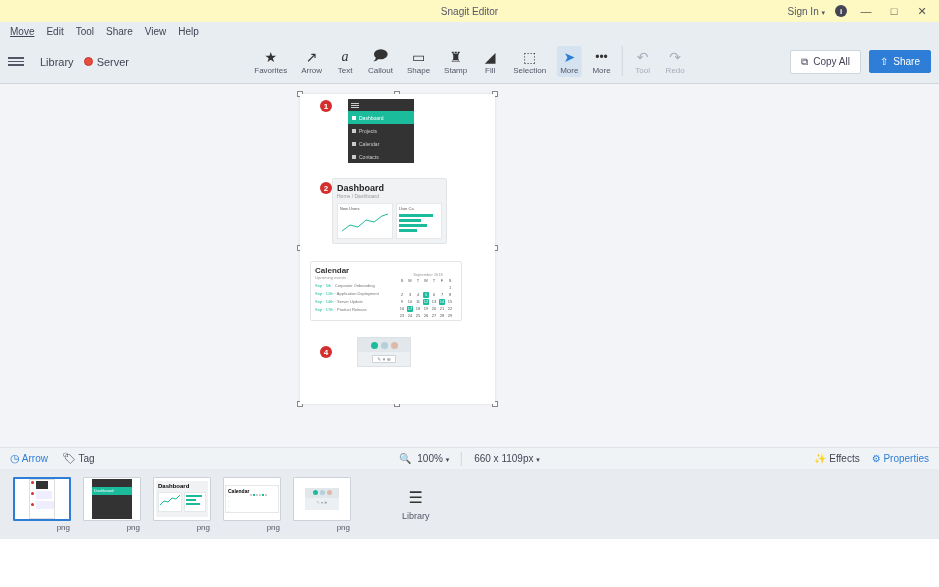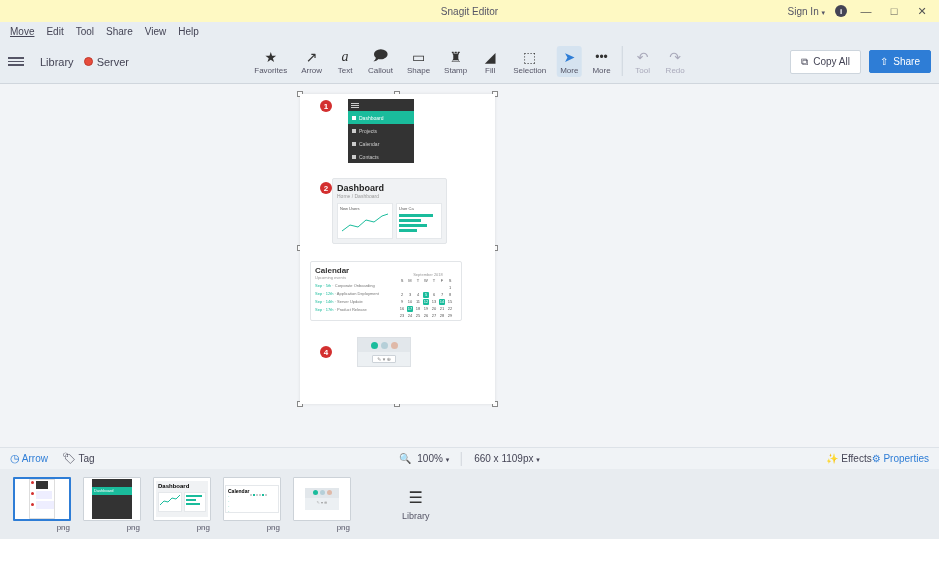--- a/index.html
+++ b/index.html
@@ -77,21 +77,21 @@
 .props-head .q { position: absolute; right: 6px; width: 14px; height: 14px; border-radius: 50%; border: 1px solid #aab; font-size: 9px; display: flex; align-items: center; justify-content: center; color: #889; }
 .prop-row { display: flex; align-items: center; justify-content: space-between; padding: 8px 10px; font-size: 9px; color: #556; }
 .toggle { width: 26px; height: 13px; border-radius: 7px; background: #cdd2d8; position: relative; }
 .toggle::after { content: ""; position: absolute; width: 11px; height: 11px; border-radius: 50%; background: #fff; top: 1px; left: 1px; box-shadow: 0 1px 2px rgba(0,0,0,.2); }
 
 
 .bottombar { height: 22px; background: #f0f3f6; border-top: 1px solid #dde2e8; display: flex; align-items: center; padding: 0 10px; font-size: 10px; color: #445; gap: 14px; }
 .bottombar .ico { font-size: 11px; }
 .bottombar .center { position: absolute; left: 50%; transform: translateX(-50%); display: flex; gap: 12px; align-items: center; }
 .bottombar .sep { width: 1px; height: 14px; background: #cfd5db; }
-.bottombar .right { margin-left: auto; display: flex; gap: 0; align-items: center; }
+.bottombar .right { margin-left: auto; display: flex; gap: 12px; align-items: center; }
 
 
 .tray { height: 70px; background: #e8ecf0; display: flex; align-items: center; padding: 6px 12px; gap: 10px; }
 .thumb { width: 60px; display: flex; flex-direction: column; align-items: center; gap: 2px; cursor: pointer; }
 .thumb .box { width: 58px; height: 44px; background: #fff; border: 1px solid #ccd2d8; border-radius: 1px; overflow: hidden; display: flex; align-items: center; justify-content: center; }
 .thumb.sel .box { border: 2px solid #2e7dd6; }
 .thumb .lbl { font-size: 8px; color: #556; align-self: flex-end; margin-right: 2px; }
 .lib-btn { margin-left: 40px; display: flex; flex-direction: column; align-items: center; font-size: 9px; color: #556; gap: 4px; cursor: pointer; }
 .lib-btn .ico { font-size: 16px; color: #333; }
 

